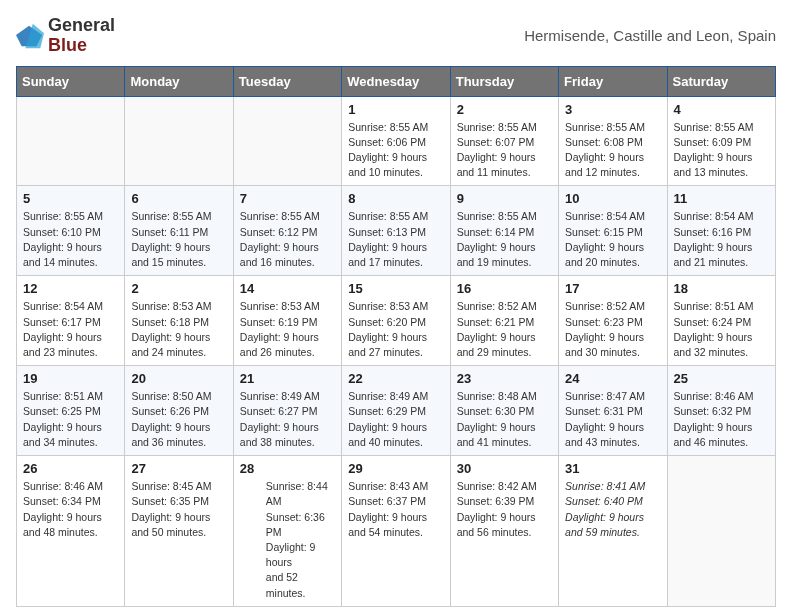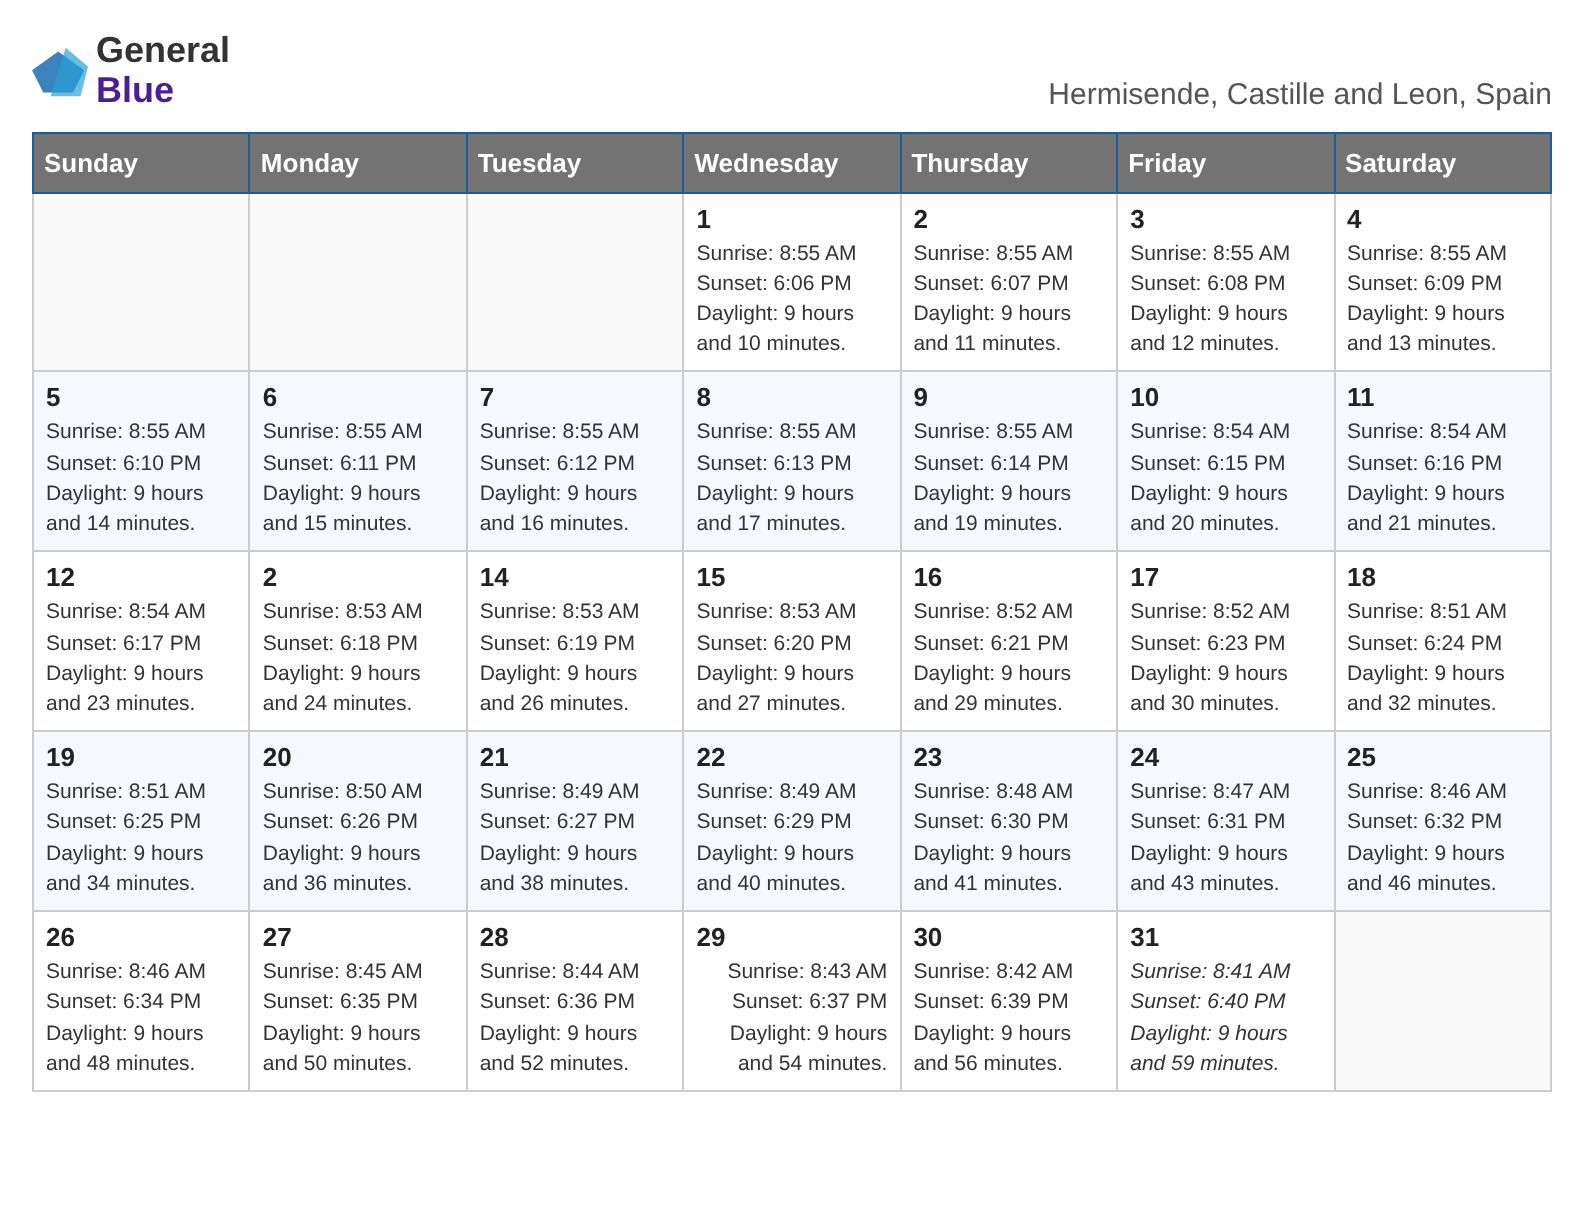--- a/index.html
+++ b/index.html
@@ -6,35 +6,35 @@
     body {
       font-family: Arial, sans-serif;
       background: #fff;
       width: 792px;
       min-height: 612px;
       padding: 16px;
     }
     .header-area {
       display: flex;
       justify-content: space-between;
-      align-items: flex-end;
+      align-items: center;
       margin-bottom: 10px;
     }
     .logo {
       display: flex;
       align-items: center;
       gap: 4px;
     }
     .logo-text {
       font-size: 18px;
       font-weight: bold;
       line-height: 1.1;
     }
     .logo-general { color: #333; }
-    .logo-blue { color: #4c1d95; }
+    .logo-blue { color: #7f1d1d; }
     .logo-icon {
       width: 28px;
       height: 28px;
     }
     .title-area {
       text-align: right;
     }
     .month-title {
       font-size: 32px;
       font-weight: bold;
@@ -316,28 +316,28 @@
         </td>
         <td>
           <div class="day-num">27</div>
           <div class="day-info" style="white-space: pre-line;">Sunrise: 8:45 AM
 Sunset: 6:35 PM
 Daylight: 9 hours
 and 50 minutes.</div>
         </td>
         <td>
           <div class="day-num">28</div>
-          <div class="day-info" style="white-space: pre-line;">Sunrise: 8:44 AM
+          <div class="day-info" style="white-space: pre-line; margin-left: 26px;">Sunrise: 8:44 AM
 Sunset: 6:36 PM
 Daylight: 9 hours
 and 52 minutes.</div>
         </td>
         <td>
           <div class="day-num">29</div>
-          <div class="day-info" style="white-space: pre-line; text-align: right;">Sunrise: 8:43 AM
+          <div class="day-info" style="white-space: pre-line;">Sunrise: 8:43 AM
 Sunset: 6:37 PM
 Daylight: 9 hours
 and 54 minutes.</div>
         </td>
         <td>
           <div class="day-num">30</div>
           <div class="day-info" style="white-space: pre-line;">Sunrise: 8:42 AM
 Sunset: 6:39 PM
 Daylight: 9 hours
 and 56 minutes.</div>

